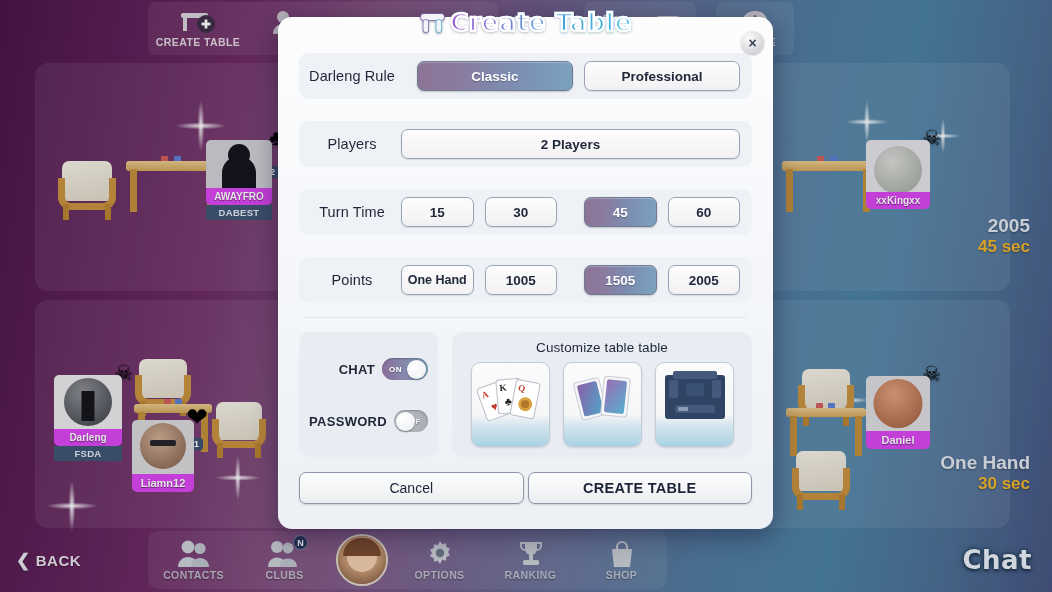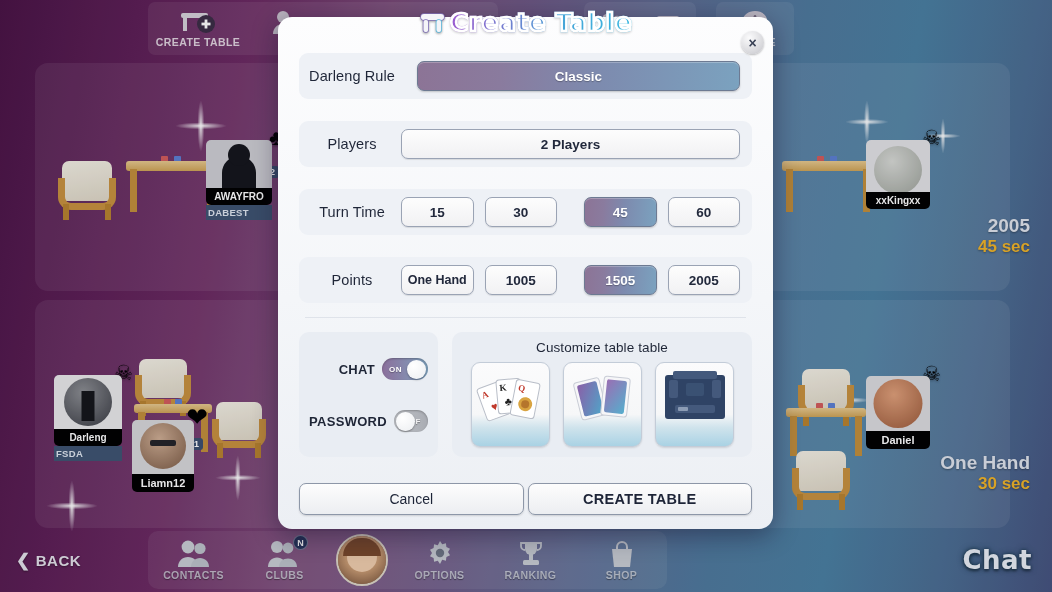--- a/index.html
+++ b/index.html
@@ -84,27 +84,27 @@
   }
   .tablefx .chip { position: absolute; top: 6%; width: 7px; height: 9px; border-radius: 1px; }
 
   
   .pcard { position: absolute; border-radius: 6px; overflow: visible; }
   .pcard .pic {
     width: 100%; background: #cfcfd4; border-radius: 5px 5px 0 0;
     overflow: hidden; position: relative;
   }
   .pcard .nm {
-    background: #000000; color: #fff; font-size: 11px; font-weight: bold;
+    background: #d946ef; color: #fff; font-size: 11px; font-weight: bold;
     text-align: center; padding: 3px 2px; border-radius: 0 0 5px 5px;
     text-shadow: 0 1px 1px rgba(0,0,0,.5); white-space: nowrap; overflow: hidden;
   }
   .pcard .club {
     background: #3f5472; color: #dfe6f0; font-size: 9.5px; font-weight: bold;
-    padding: 2px; letter-spacing: .3px;
+    text-align: center; padding: 2px; letter-spacing: .3px;
   }
   .skull {
     position: absolute; right: -11px; top: -13px; font-size: 21px;
     line-height: 1; filter: drop-shadow(0 1px 1px rgba(0,0,0,.5));
   }
   .badge-num {
     position: absolute; right: -8px; bottom: 8px; background: #3a5070;
     color: #fff; font-size: 9px; font-weight: bold; border-radius: 3px;
     padding: 1px 4px;
   }
@@ -252,21 +252,21 @@
   }
   .thumbs { display: flex; gap: 13px; justify-content: center; }
   .thumb {
     width: 79px; height: 85px; border-radius: 9px; cursor: pointer;
     background: linear-gradient(180deg,#fbfbfc 0%, #f6f7f8 62%, #cfe3ec 78%, #a9d2e4 100%);
     border: 1px solid #c3ccd8; position: relative; overflow: hidden;
     box-shadow: 0 1px 2px rgba(0,0,0,.12);
   }
 
   .footer {
-    position: absolute; left: 21px; right: 21px; bottom: 14px;
+    position: absolute; left: 21px; right: 21px; bottom: 25px;
     display: flex; gap: 4px;
   }
   .fbtn {
     flex: 1; height: 32px; border-radius: 7px; display: flex;
     align-items: center; justify-content: center; cursor: pointer;
     border: 1px solid #8d97a8; font-size: 14px; color: #1d2437;
     background: linear-gradient(180deg,#fdfdfd,#eceef1);
     box-shadow: 0 1px 2px rgba(0,0,0,.14);
   }
   .fbtn.primary { font-weight: bold; font-size: 14.5px; letter-spacing: .3px; }
@@ -482,20 +482,21 @@
       </span><span>Create Table</span>
     </span>
   </div>
 
   <div class="closebtn">×</div>
 
   <div class="optrow">
     <div class="optlabel">Darleng Rule</div>
     <div class="opts">
       <div class="obtn sel">Classic</div>
+      <div class="obtn">Professional</div>
     </div>
   </div>
 
   <div class="optrow">
     <div class="optlabel">Players</div>
     <div class="opts">
       <div class="obtn">2 Players</div>
     </div>
   </div>
 

